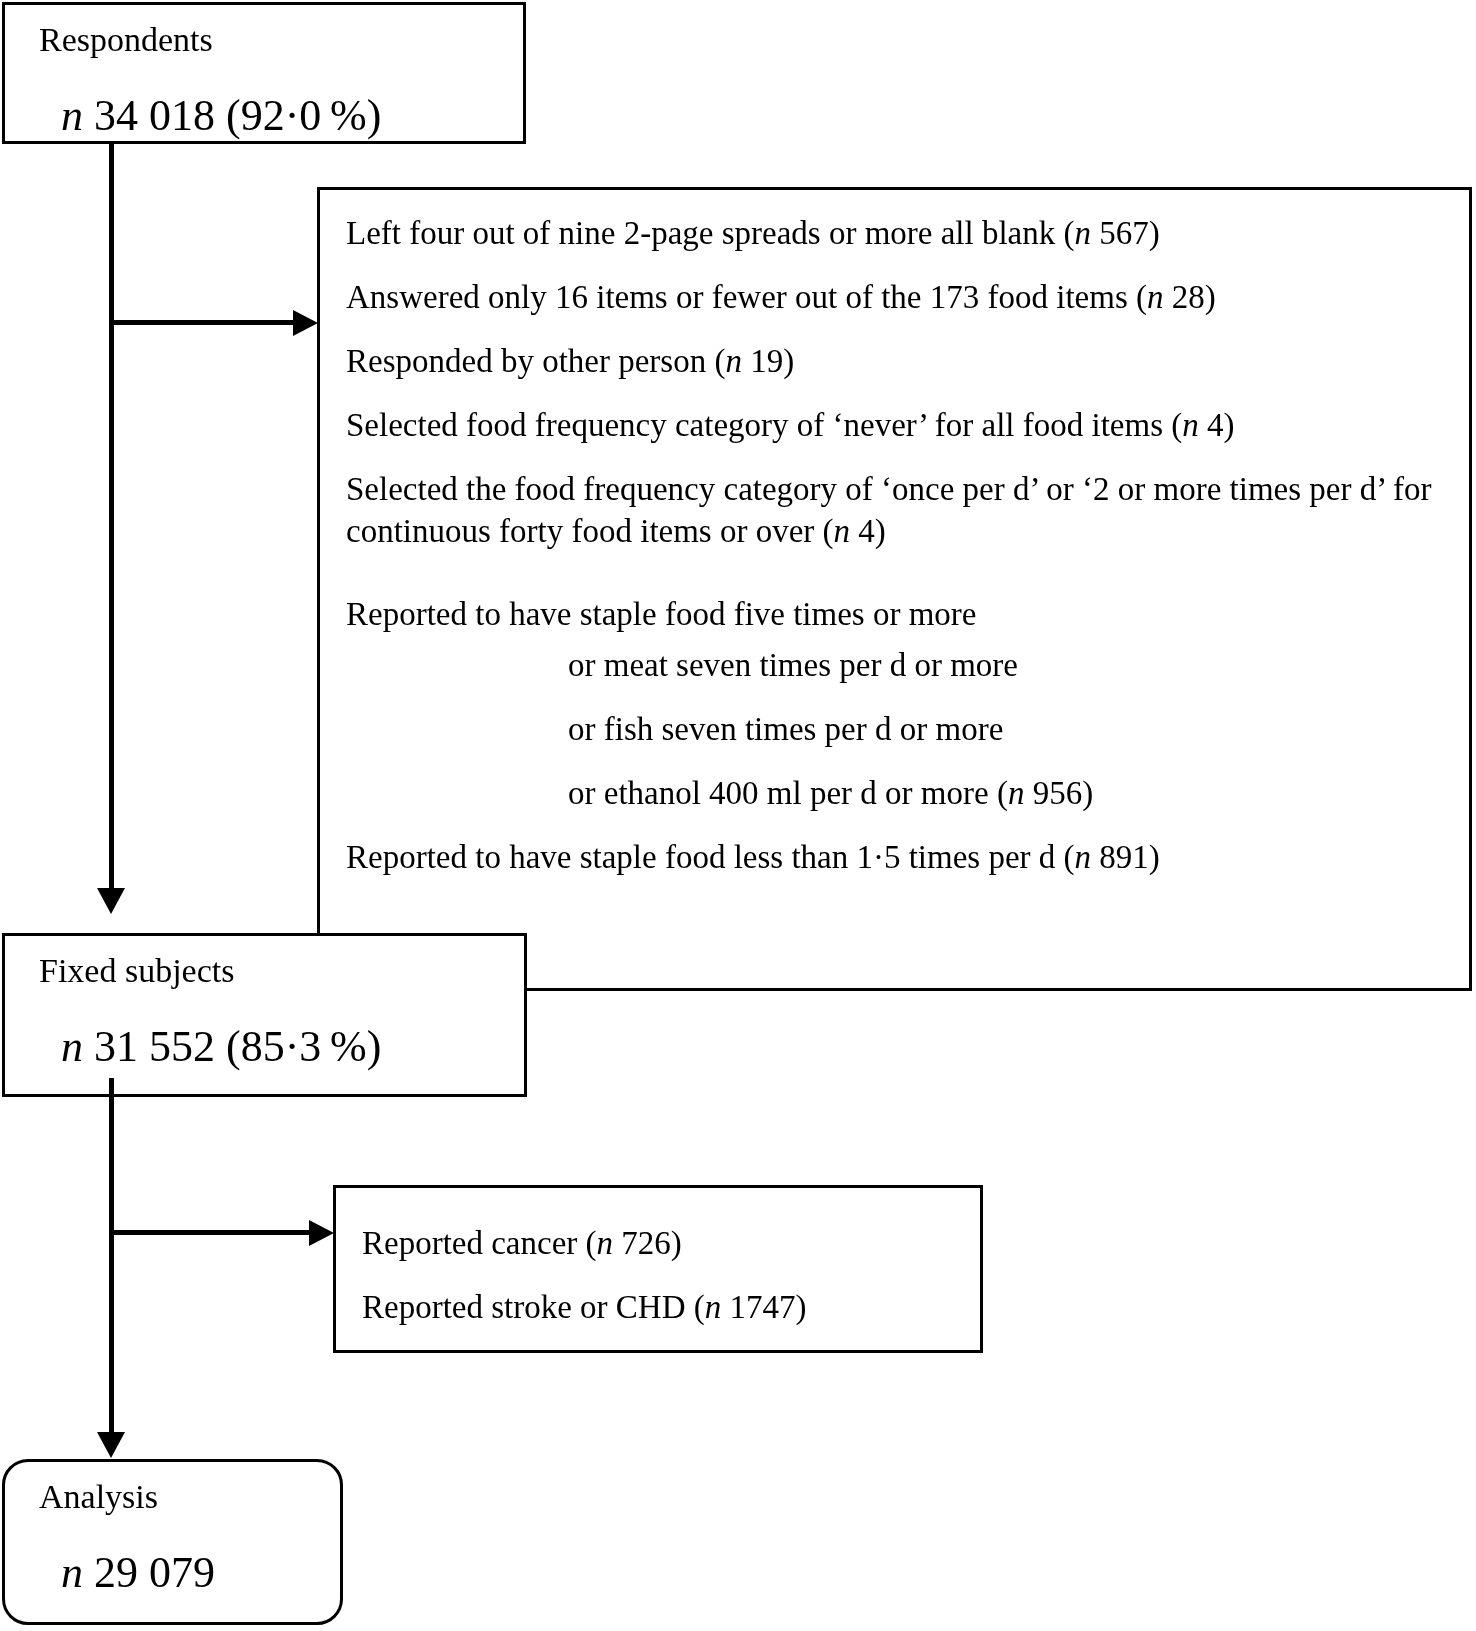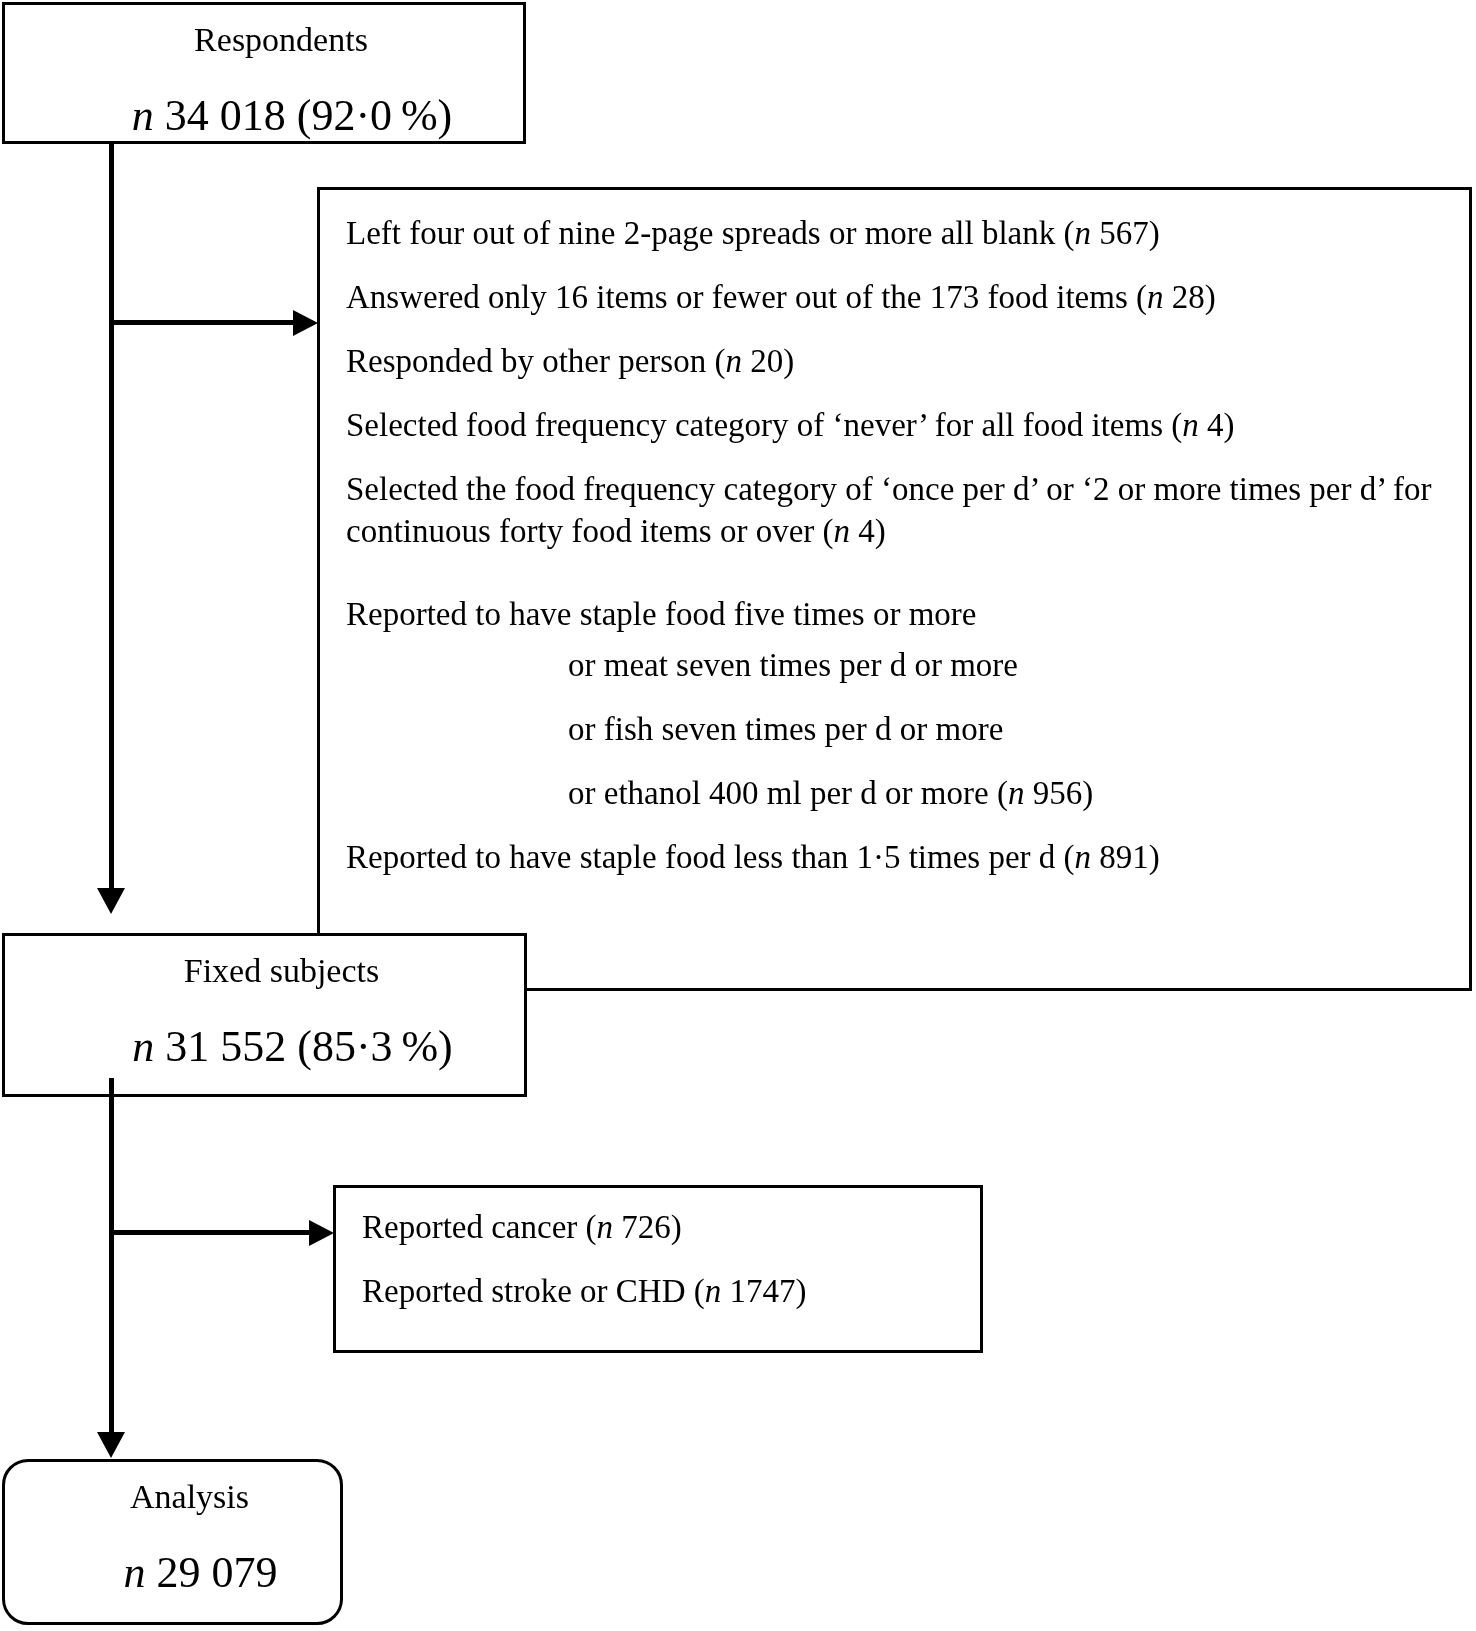--- a/index.html
+++ b/index.html
@@ -21,21 +21,20 @@
   
   .box {
     position: absolute;
     box-sizing: border-box;
     border: 3px solid #000000;
     background: #ffffff;
   }
 
   .node-box {
     padding: 14px 0 12px 34px;
-    text-align: center;
   }
   .node-title {
     font-size: 34px;
     line-height: 1.22;
     white-space: nowrap;
   }
   .node-n {
     font-size: 44px;
     line-height: 1.22;
     margin-top: 29px;
@@ -112,21 +111,21 @@
 
   <div class="hline" style="left:109px; top:320px; width:192px;"></div>
   <div class="arrow-right" style="left:293px; top:310px;"></div>
 
   <div class="box excl-box" style="left:317px; top:187px; width:1155px; height:804px;">
 
     <div class="excl-line"><span>Left four out of nine 2‐page spreads or more all blank (</span><span class="ital">n</span><span> 567)</span></div>
 
     <div class="excl-line"><span>Answered only 16 items or fewer out of the 173 food items (</span><span class="ital">n</span><span> 28)</span></div>
 
-    <div class="excl-line"><span>Responded by other person (</span><span class="ital">n</span><span> 20)</span></div>
+    <div class="excl-line"><span>Responded by other person (</span><span class="ital">n</span><span> 19)</span></div>
 
     <div class="excl-line"><span>Selected food frequency category of ‘never’ for all food items (</span><span class="ital">n</span><span> 4)</span></div>
 
     <div class="excl-line wrap"><span>Selected the food frequency category of ‘once per d’ or ‘2 or more times per d’ for continuous forty food items or over (</span><span class="ital">n</span><span> 4)</span></div>
 
     <div class="excl-line tight"><span>Reported to have staple food five times or more</span></div>
 
     <div class="excl-sub"><span>or meat seven times per d or more</span></div>
 
     <div class="excl-sub"><span>or fish seven times per d or more</span></div>
@@ -142,21 +141,21 @@
       <span class="ital">n</span>&nbsp;<span>31 552 (85·3 %)</span>
     </div>
   </div>
 
   <div class="vline" style="left:109px; top:1078px; height:355px;"></div>
   <div class="arrow-down" style="left:97px; top:1432px;"></div>
 
   <div class="hline" style="left:109px; top:1230px; width:208px;"></div>
   <div class="arrow-right" style="left:309px; top:1220px;"></div>
 
-  <div class="box excl-box" style="left:333px; top:1185px; width:650px; height:168px; padding-top:18px;">
+  <div class="box excl-box" style="left:333px; top:1185px; width:650px; height:168px; padding-top:34px;">
     <div class="excl-line"><span>Reported cancer (</span><span class="ital">n</span><span> 726)</span></div>
     <div class="excl-line last"><span>Reported stroke or CHD (</span><span class="ital">n</span><span> 1747)</span></div>
   </div>
 
   <div class="box node-box" style="left:2px; top:1459px; width:341px; height:166px;border-radius:26px;">
     <div class="node-title">Analysis</div>
     <div class="node-n">
       <span class="ital">n</span>&nbsp;<span>29 079</span>
     </div>
   </div>

